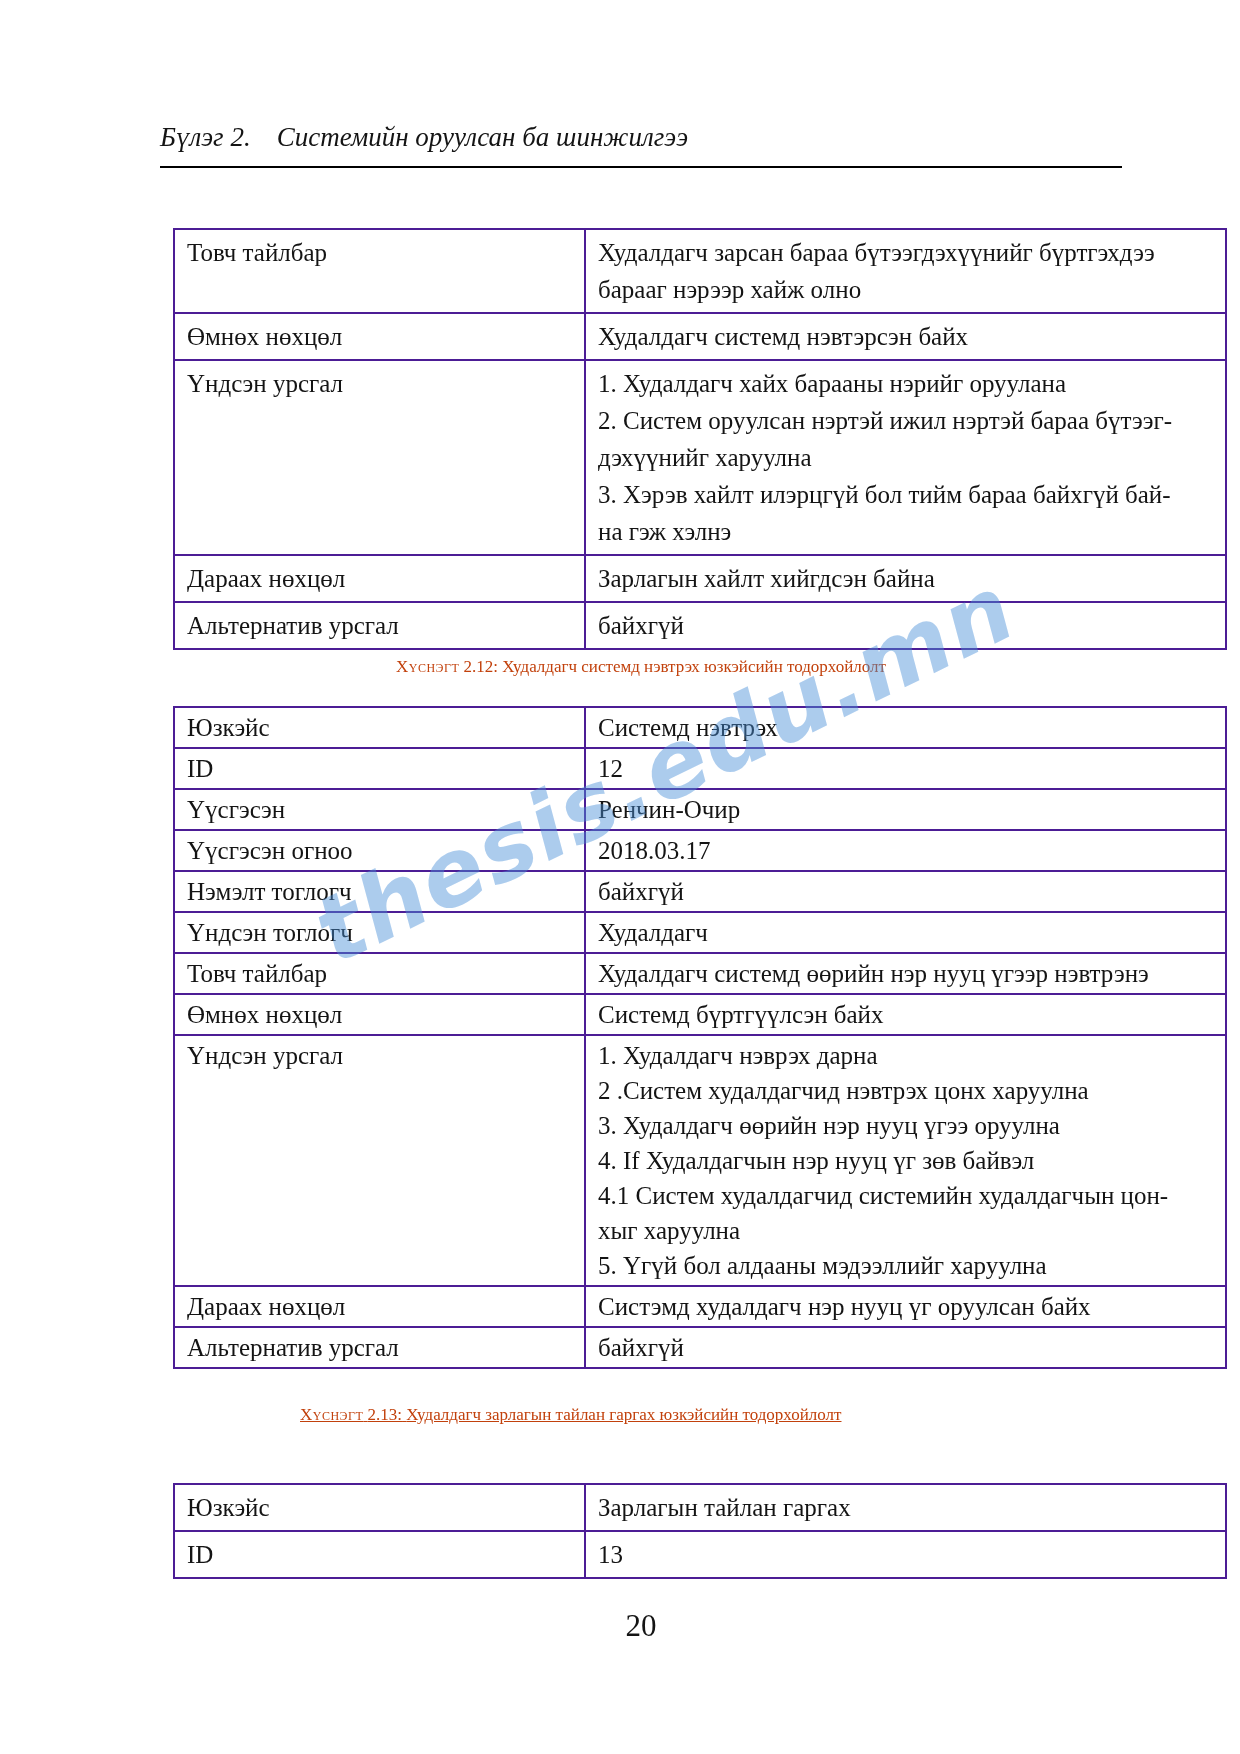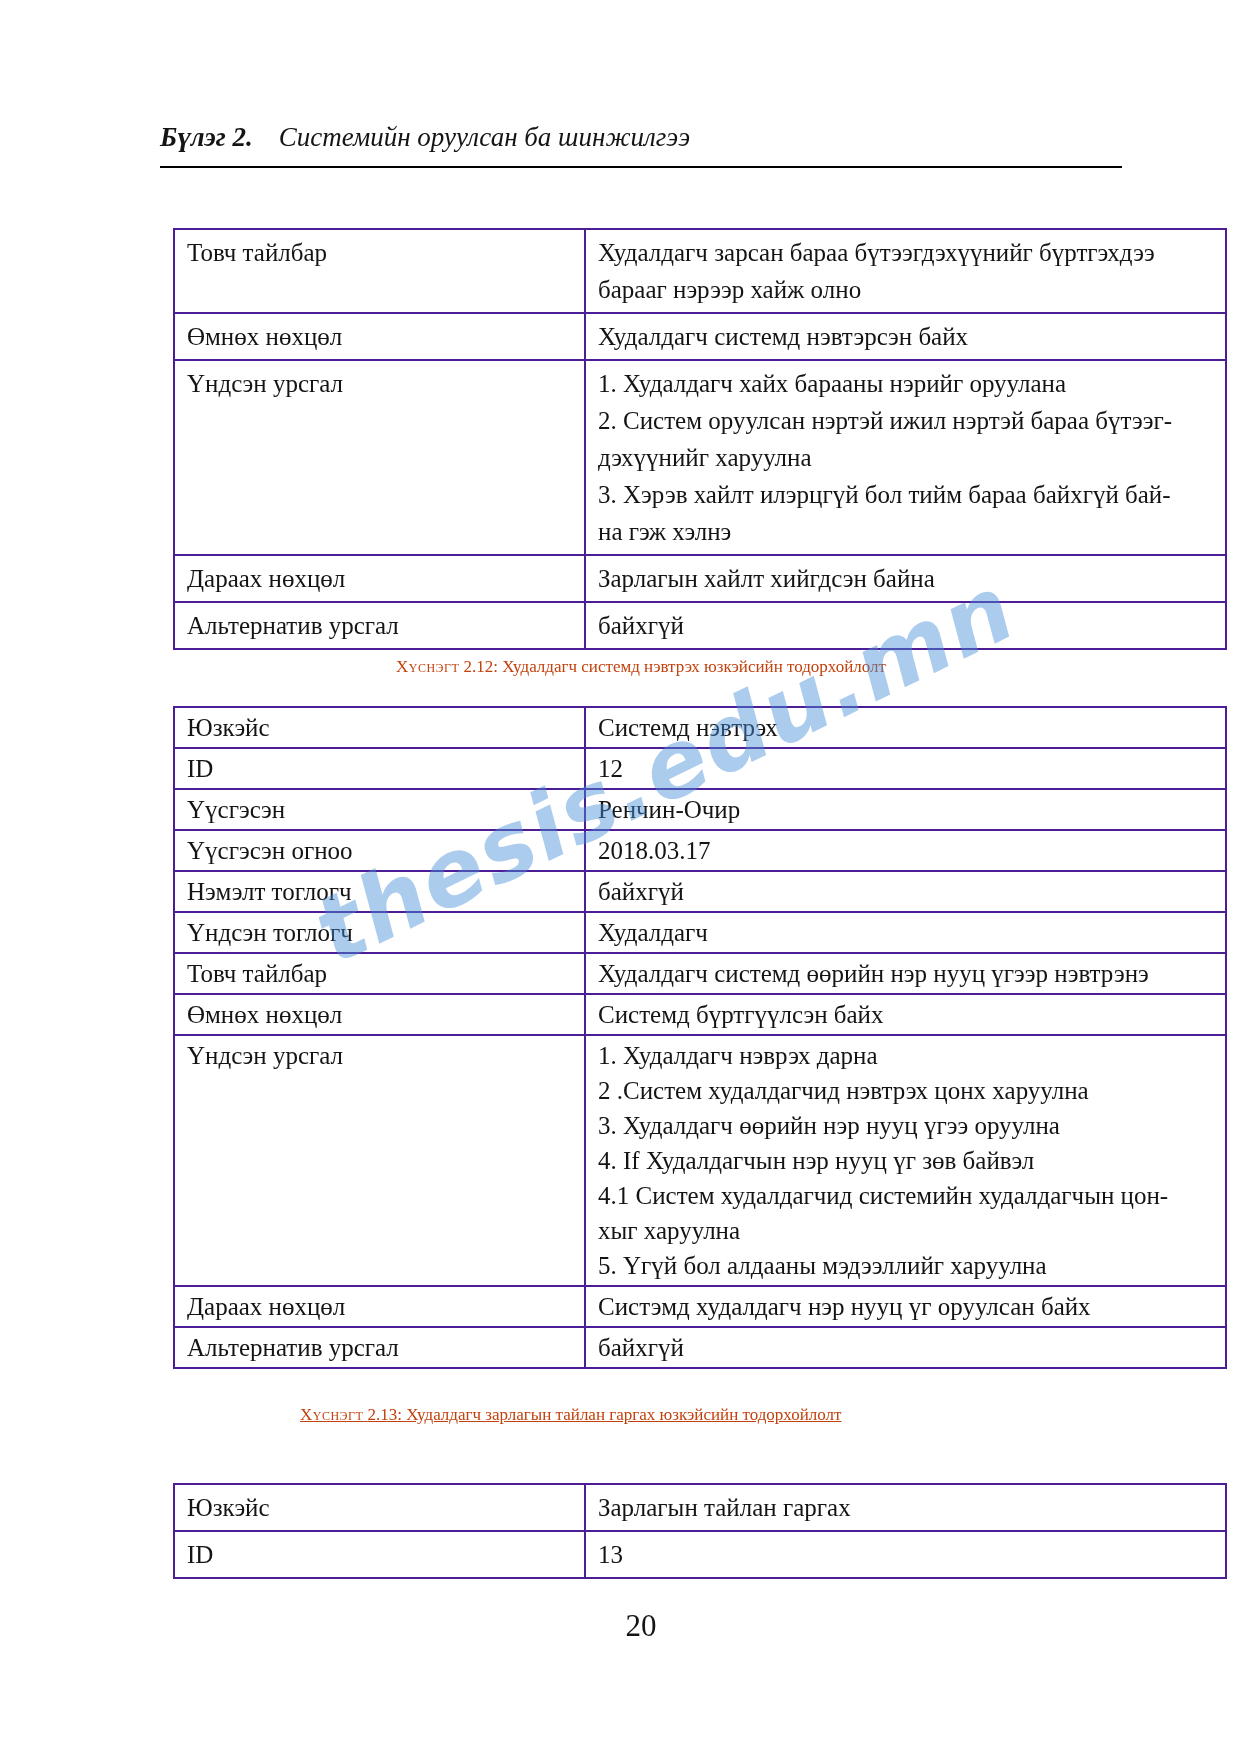--- a/index.html
+++ b/index.html
@@ -9,21 +9,21 @@
     background:#ffffff;
     font-family:"Liberation Serif", serif;
     color:#141414;
     overflow:hidden;
   }
   
   .chapter-header{
     position:absolute;left:160px;top:120px;width:962px;
     font-style:italic;font-size:27px;line-height:34px;white-space:nowrap;
   }
-  .chapter-header .chap{margin-right:26px;font-weight:bold;}
+  .chapter-header .chap{margin-right:26px;}
   .header-rule{
     position:absolute;left:160px;top:166px;width:962px;height:2px;background:#000;
   }
   
   table.uc{
     position:absolute;left:173px;width:1000px;
     border-collapse:collapse;table-layout:fixed;
     font-size:25px;
   }
   table.uc td{

